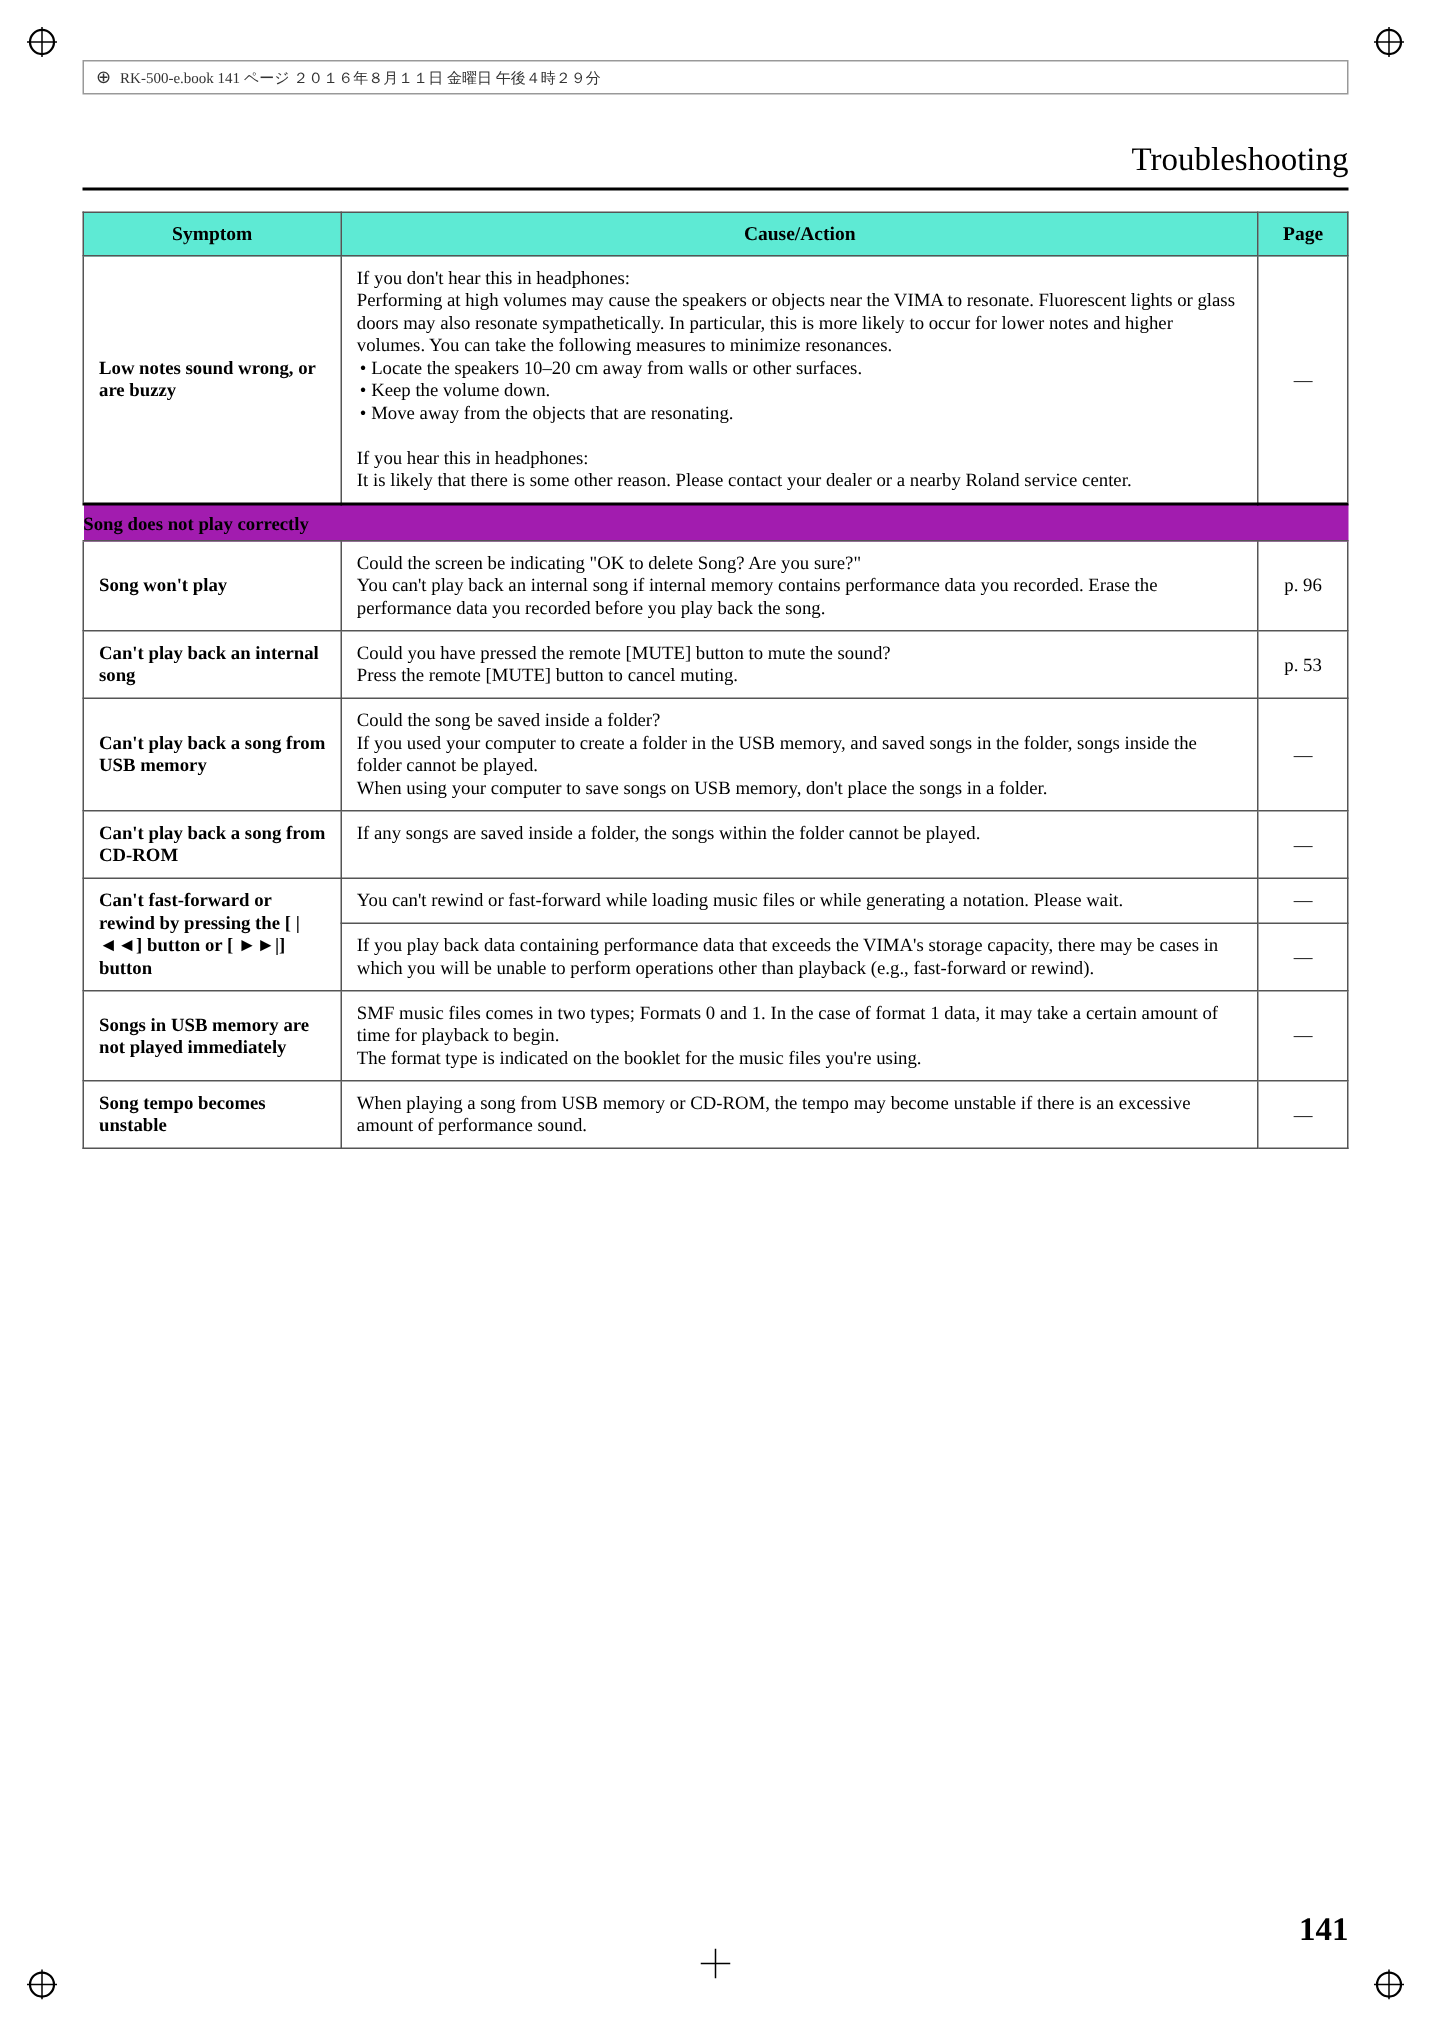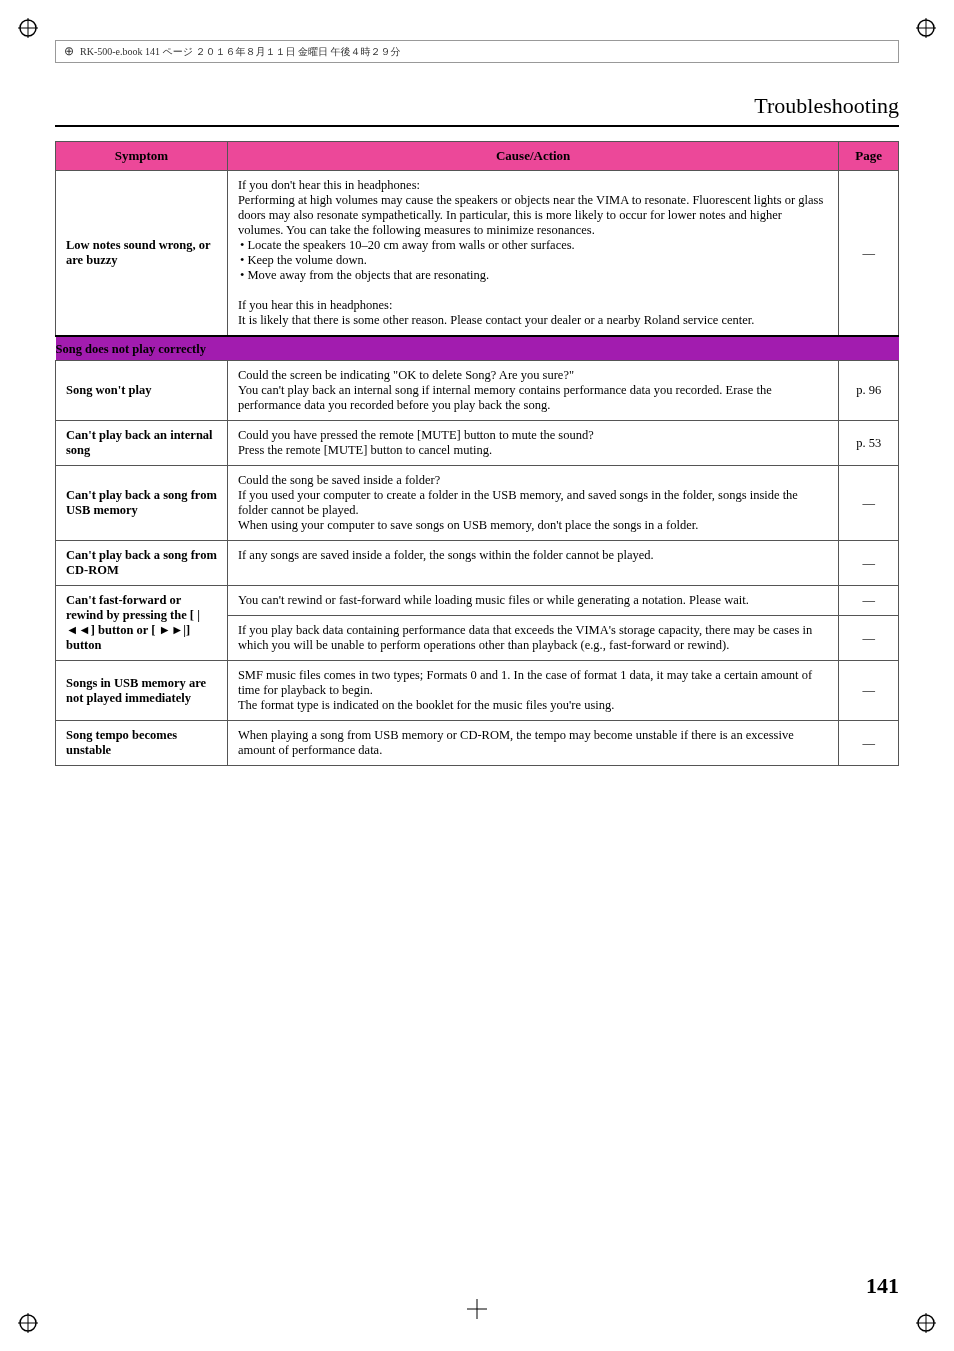--- a/index.html
+++ b/index.html
@@ -67,21 +67,21 @@
       width: 100%;
       border-collapse: collapse;
       font-size: 12.5px;
     }
 
     .trouble-table th {
       border: 1px solid #555;
       padding: 6px 10px;
       font-weight: bold;
       text-align: center;
-      background: #ec4899;
+      background: #5eead4;
       font-size: 13px;
     }
 
     .trouble-table td {
       border: 1px solid #555;
       padding: 7px 10px;
       vertical-align: top;
     }
 
     .trouble-table .symptom-col {
@@ -261,21 +261,21 @@
         <td class="cause-col">
           SMF music files comes in two types; Formats 0 and 1. In the case of format 1 data, it may take a certain amount of time for playback to begin.<br>
           The format type is indicated on the booklet for the music files you're using.
         </td>
         <td class="page-col">—</td>
       </tr>
 
       <tr>
         <td class="symptom-col">Song tempo becomes unstable</td>
         <td class="cause-col">
-          When playing a song from USB memory or CD-ROM, the tempo may become unstable if there is an excessive amount of performance data.
+          When playing a song from USB memory or CD-ROM, the tempo may become unstable if there is an excessive amount of performance sound.
         </td>
         <td class="page-col">—</td>
       </tr>
 
     </tbody>
   </table>
 
   <div class="page-number">141</div>
 
   <div class="bottom-center-mark">

